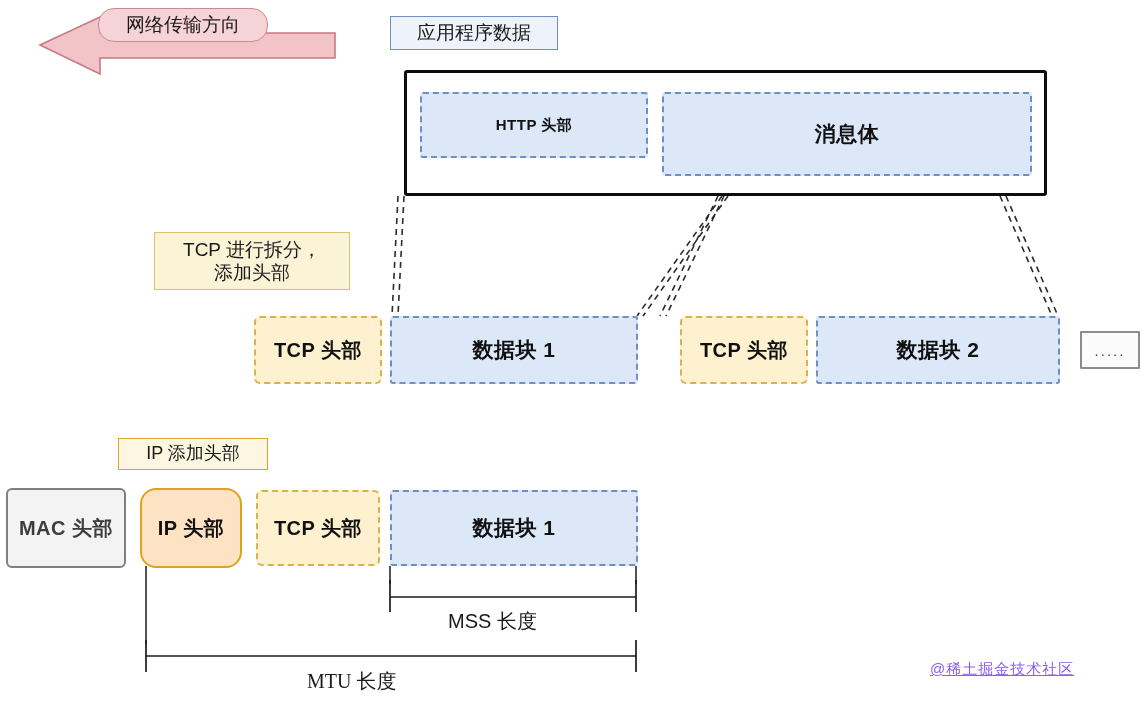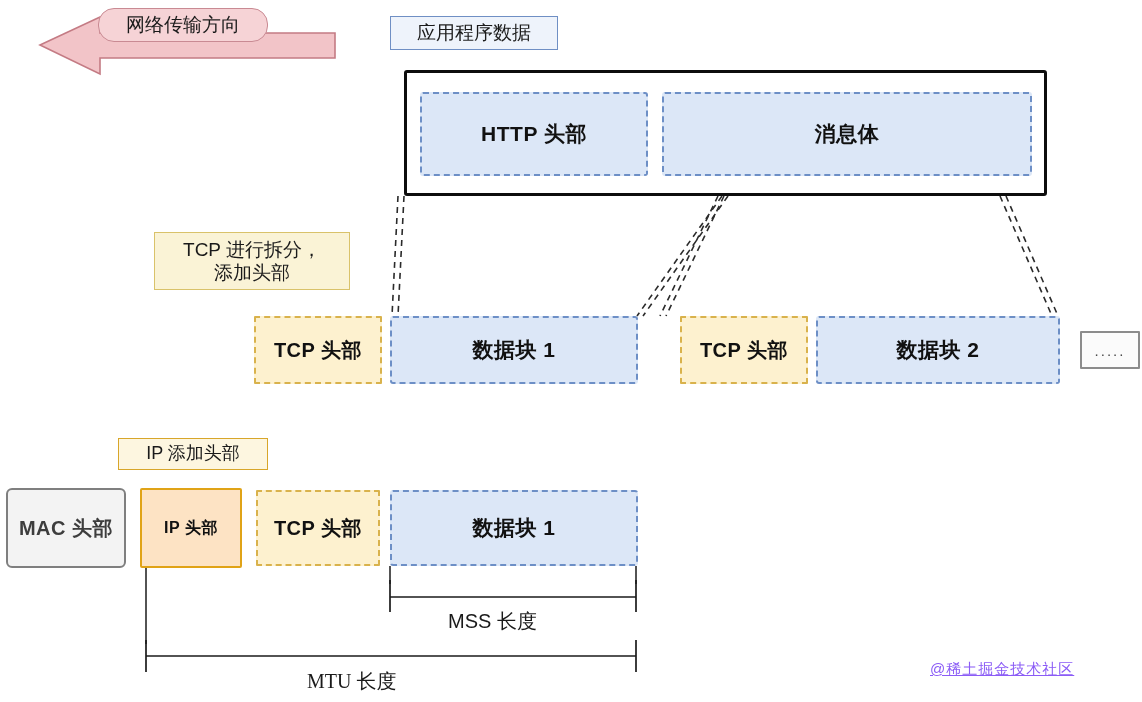--- a/index.html
+++ b/index.html
@@ -75,21 +75,21 @@
   
   .blue-dash {
     border: 2.5px dashed #6d8fc6;
     background: #dce7f7;
     border-radius: 3px;
   }
   
   .yellow-dash {
     border: 2.5px dashed #d9b24c;
     background: #fdf1cf;
-    border-radius: 1px;
+    border-radius: 6px;
   }
   
   .mac-solid {
     border: 2.5px solid #7f7f7f;
     background: #f3f3f3;
     border-radius: 6px;
     color: #3d3d3d;
   }
   
   .ip-solid {
@@ -178,42 +178,42 @@
       <line x1="146" y1="566" x2="146" y2="644"></line>
     </g>
   </svg>
 
   <div class="chip chip-pink" style="left:98px; top:8px; width:170px; height:34px; font-size:19px;border-radius:16px;">网络传输方向</div>
 
   <div class="chip chip-blue" style="left:390px; top:16px; width:168px; height:34px; font-size:19px;">应用程序数据</div>
 
   <div class="outer-frame" style="left:404px; top:70px; width:643px; height:126px;"></div>
 
-  <div class="box blue-dash" style="left:420px; top:92px; width:228px; height:84px; font-size:21px;">HTTP 头部</div>
+  <div class="box blue-dash" style="left:420px; top:92px; width:228px; height:66px; font-size:15px;">HTTP 头部</div>
 
   <div class="box blue-dash" style="left:662px; top:92px; width:370px; height:84px; font-size:21px;">消息体</div>
 
   <div class="chip chip-yellow" style="left:136px; top:232px; width:196px; height:58px; font-size:19px;">TCP 进行拆分，
 添加头部</div>
 
   <div class="box yellow-dash" style="left:254px; top:316px; width:128px; height:68px; font-size:20px;">TCP 头部</div>
 
   <div class="box blue-dash" style="left:390px; top:316px; width:248px; height:68px; font-size:21px;">数据块 1</div>
 
   <div class="box yellow-dash" style="left:680px; top:316px; width:128px; height:68px; font-size:20px;">TCP 头部</div>
 
   <div class="box blue-dash" style="left:816px; top:316px; width:244px; height:68px; font-size:21px;">数据块 2</div>
 
   <div class="box dots-box" style="left:1080px; top:331px; width:60px; height:38px; font-size:15px;">.....</div>
 
   <div class="chip chip-gold" style="left:118px; top:438px; width:150px; height:32px; font-size:18px;">IP 添加头部</div>
 
   <div class="box mac-solid" style="left:6px; top:488px; width:120px; height:80px; font-size:20px;">MAC 头部</div>
 
-  <div class="box ip-solid" style="left:140px; top:488px; width:102px; height:80px; font-size:16px;">IP 头部</div>
+  <div class="box ip-solid" style="left:140px; top:488px; width:102px; height:80px; font-size:20px;border-radius:16px;">IP 头部</div>
 
   <div class="box yellow-dash" style="left:256px; top:490px; width:124px; height:76px; font-size:20px;">TCP 头部</div>
 
   <div class="box blue-dash" style="left:390px; top:490px; width:248px; height:76px; font-size:21px;">数据块 1</div>
 
   <div class="measure-label" style="left:448px; top:608px; font-size:20px;">MSS 长度</div>
 
   <div class="measure-label" style="left:307px; top:668px; font-size:20px;font-family:Liberation Serif, serif;">MTU 长度</div>
 
   <div class="watermark" style="left:930px; top:660px;">@稀土掘金技术社区</div>

